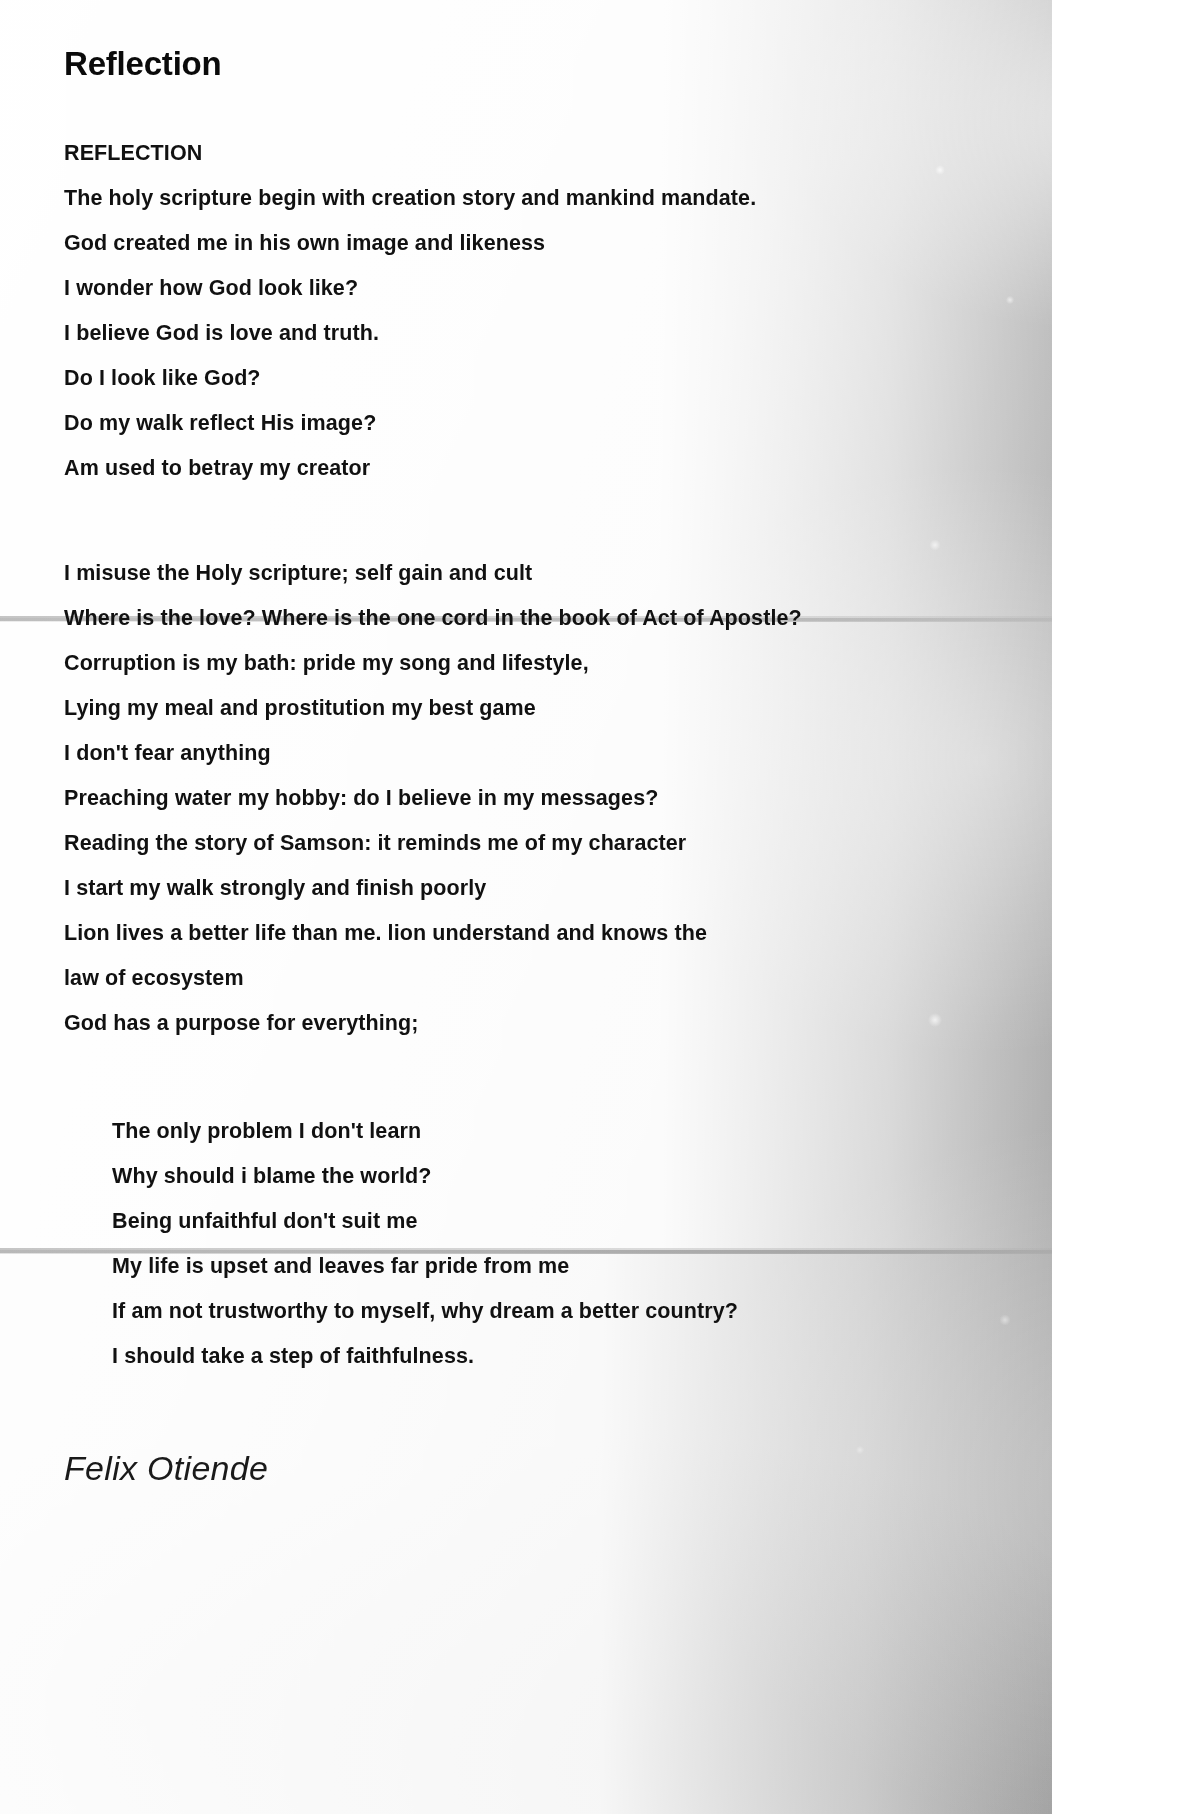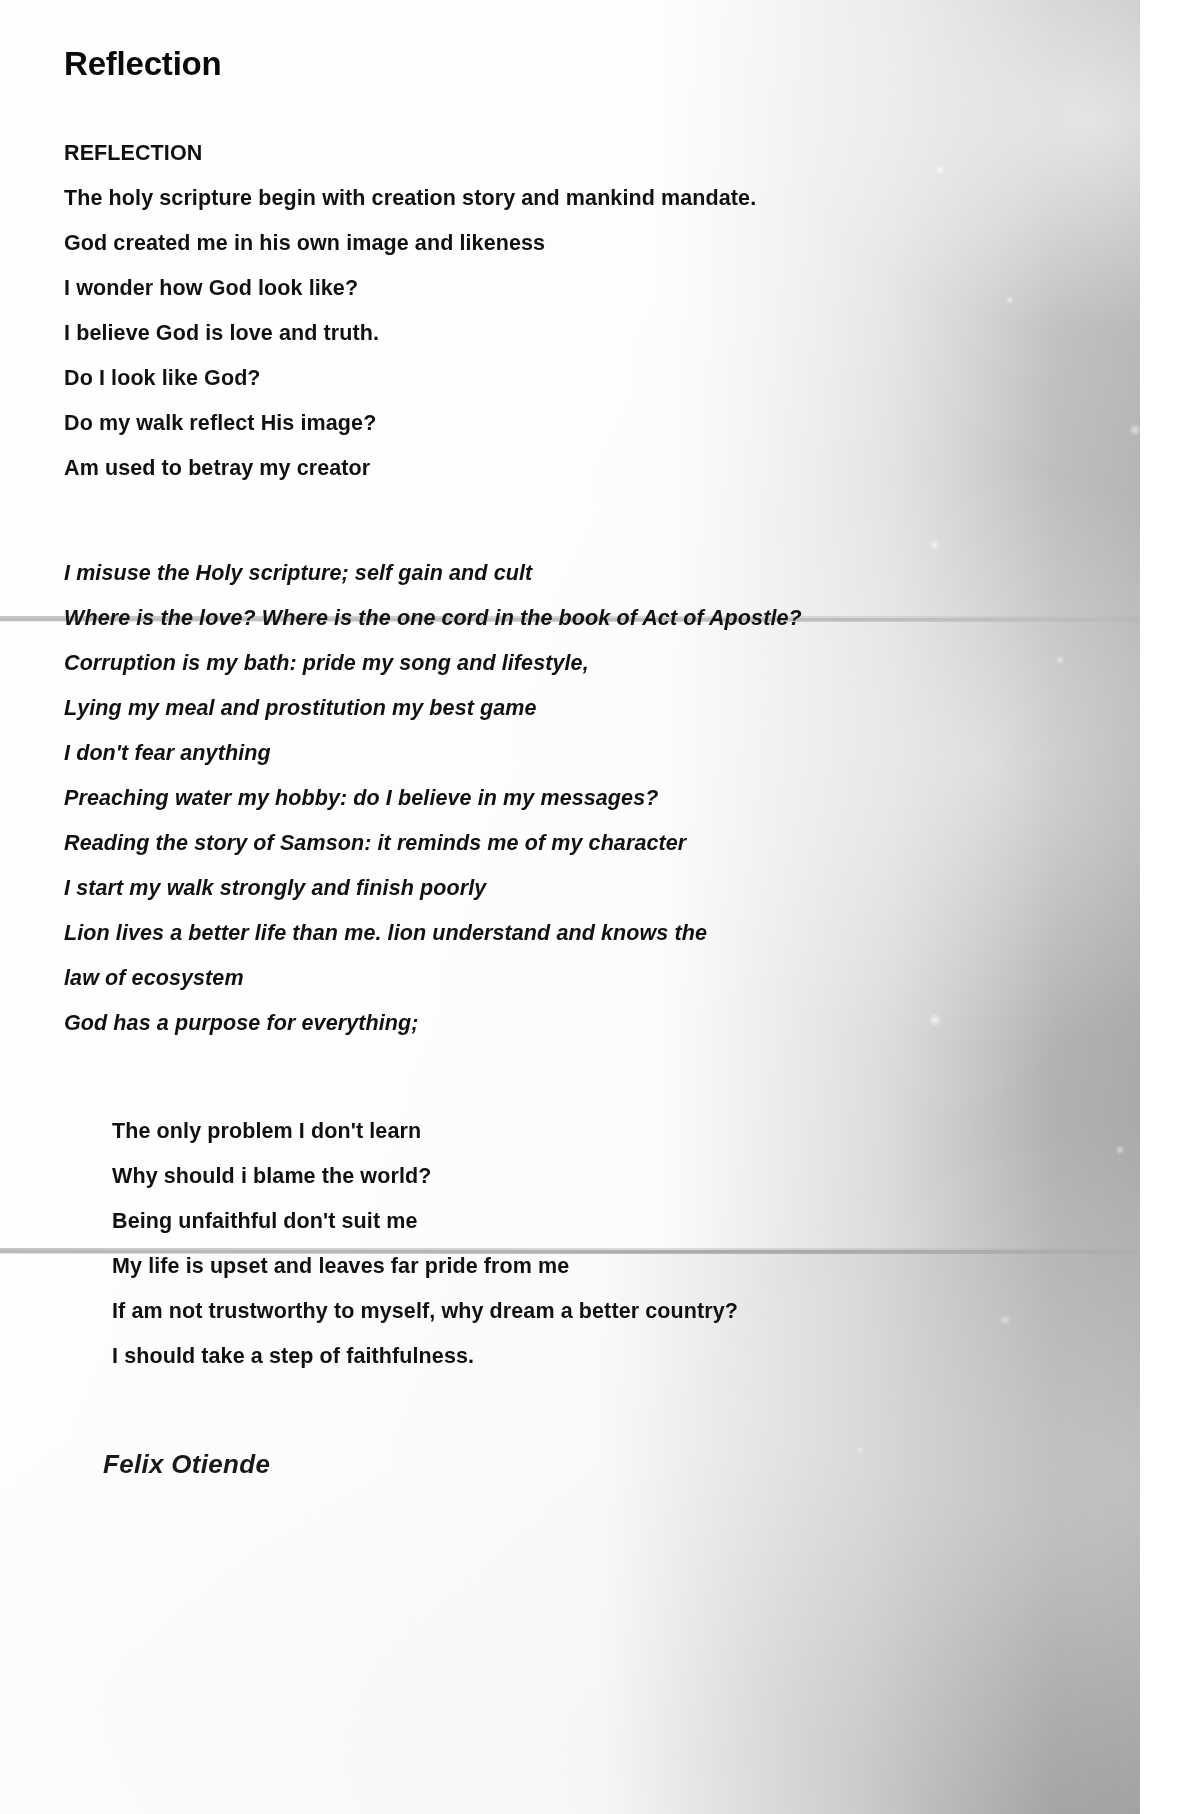--- a/index.html
+++ b/index.html
@@ -9,21 +9,21 @@
   }
   body {
     width: 1200px;
     height: 1814px;
     font-family: "Liberation Sans", sans-serif;
     overflow: hidden;
   }
 
   .page {
     position: relative;
-    width: 1140px;
+    width: 1052px;
     height: 1814px;
     background: #22c55e;
     overflow: hidden;
   }
 
   
   .bg {
     position: absolute;
     inset: 0;
     background:
@@ -97,40 +97,39 @@
     padding-top: 44px;
     margin: 0 0 0 0;
     line-height: 1.2;
   }
 
   .stanza {
     margin: 0;
     padding: 0;
   }
   .stanza-1 { margin-top: 47px; }
-  .stanza-2 { margin-top: 60px; font-style: italic; }
+  .stanza-2 { margin-top: 60px; }
   .stanza-3 { margin-top: 63px; margin-left: 48px; }
 
   .line {
     font-size: 21.5px;
     font-weight: bold;
     color: #111111;
     line-height: 45px;
     white-space: pre;
     letter-spacing: 0.1px;
   }
 
   .author {
     margin-top: 70px;
-    font-size: 26px;
+    font-size: 34px;
     font-style: italic;
-    font-weight: bold;
+    font-weight: normal;
     color: #1a1a1a;
     letter-spacing: 0.3px;
-    margin-left: 39px;
   }
 </style>
 </head>
 <body>
 
 <div class="page">
 
   <div class="bg"></div>
   <div class="bg-speckles"></div>
 

